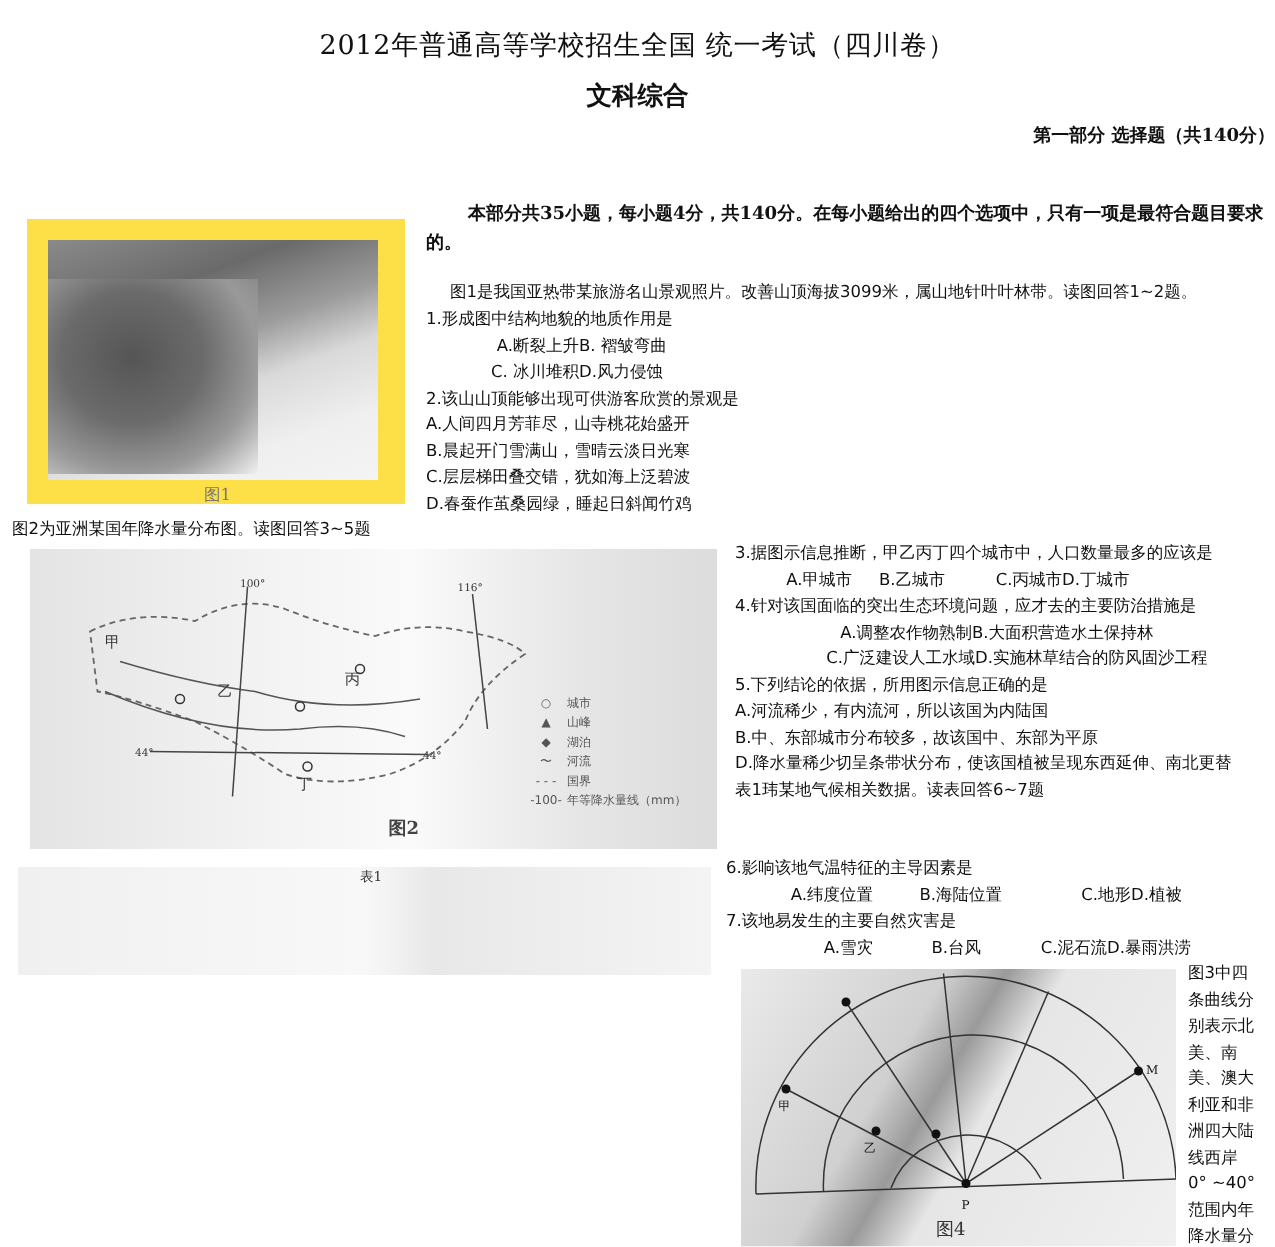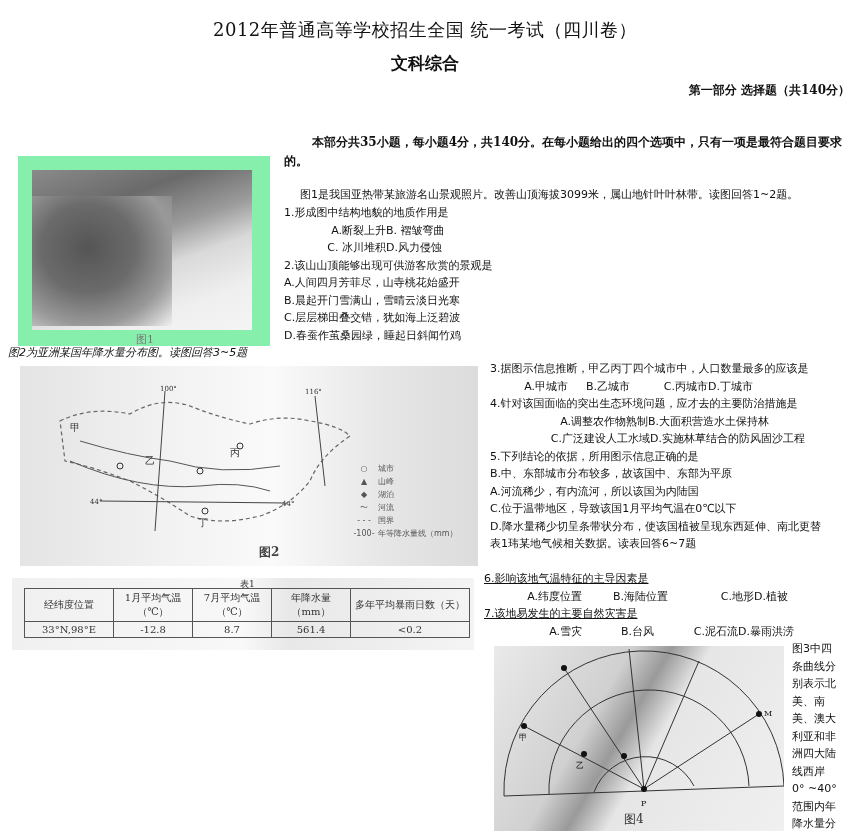--- a/index.html
+++ b/index.html
@@ -7,21 +7,21 @@
          font-family:"DejaVu Serif", "Liberation Serif", serif; color:#111; }
   .abs { position:absolute; }
   .title { left:0; width:850px; top:18px; text-align:center; font-weight:normal; font-size:18px; letter-spacing:0.5px; }
   .subtitle { left:0; width:850px; top:52px; text-align:center; font-weight:bold; font-size:17px; }
   .section { left:0; width:850px; top:82px; text-align:right; font-weight:bold; font-size:12px; }
   .intro { left:284px; top:133px; width:560px; font-weight:bold; font-size:12px; line-height:19px; text-indent:28px; }
   .txt { font-size:11px; line-height:17.5px; white-space:nowrap; font-family:"DejaVu Sans", "Liberation Sans", sans-serif; }
   .q-line { display:block; }
   .opt { display:inline-block;text-align:right; }
   
-  .photo1 { left:18px; top:156px; width:252px; height:190px; background:#86efac; }
+  .photo1 { left:18px; top:146px; width:252px; height:190px; background:#fde047; }
   .photo1 .img { position:absolute; left:14px; top:14px; width:220px; height:160px;
      background: linear-gradient(160deg, #8a8a8a 0%, #6a6a6a 25%, #9c9c9c 45%, #d9d9d9 60%, #efefef 80%, #f4f4f4 100%); }
   .photo1 .cliff { position:absolute; left:14px; top:40px; width:140px; height:130px;
      background: radial-gradient(ellipse at 40% 40%, #555 0%, #6b6b6b 40%, #999 70%, rgba(200,200,200,0) 100%); }
   .photo1 .cap { position:absolute; left:118px; top:176px; font-size:11px; color:#777; }
   
   .map2 { left:20px; top:366px; width:458px; height:200px; background:linear-gradient(90deg,#e4e4e4,#f1f1f1 30%,#fafafa 55%,#e6e6e6 80%,#dcdcdc); }
   .map2 .cap { position:absolute; left:205px; top:178px; font-size:12px; font-weight:bold; color:#444;margin-left:34px; }
   .legend { position:absolute; left:330px; top:96px; font-size:8px; color:#555; line-height:13px; font-family:"DejaVu Sans", sans-serif; }
   .legend span.sym { display:inline-block; width:28px; text-align:center; }
@@ -60,21 +60,21 @@
   <span class="q-line">
     <span class="opt" style="width:102px">C. 冰川堆积</span><span class="opt">D.风力侵蚀</span>
   </span>
   <span class="q-line">2.该山山顶能够出现可供游客欣赏的景观是</span>
   <span class="q-line">A.人间四月芳菲尽，山寺桃花始盛开</span>
   <span class="q-line">B.晨起开门雪满山，雪晴云淡日光寒</span>
   <span class="q-line">C.层层梯田叠交错，犹如海上泛碧波</span>
   <span class="q-line">D.春蚕作茧桑园绿，睡起日斜闻竹鸡</span>
 </div>
 
-<div class="abs txt" style="left:8px; top:344px;font-style:italic;">图2为亚洲某国年降水量分布图。读图回答3~5题</div>
+<div class="abs txt" style="left:8px; top:344px;">图2为亚洲某国年降水量分布图。读图回答3~5题</div>
 
 <div class="abs map2">
   <svg width="458" height="200" style="position:absolute;left:0;top:0">
     <path d="M40,55 Q70,40 110,48 Q140,30 170,40 Q200,52 230,58 Q260,48 290,55 Q320,60 330,70 Q300,90 290,115 Q270,140 240,150 Q200,160 170,150 Q140,130 110,115 Q70,100 45,95 Z" fill="none" stroke="#666" stroke-dasharray="4,3" stroke-width="1.2"></path>
     <path d="M60,75 Q110,90 150,95 Q200,110 260,100" fill="none" stroke="#555" stroke-width="1"></path>
     <path d="M50,95 Q120,125 180,120 Q220,115 250,125" fill="none" stroke="#555" stroke-width="1"></path>
     <line x1="145" y1="25" x2="135" y2="165" stroke="#444" stroke-width="1"></line>
     <line x1="295" y1="30" x2="305" y2="120" stroke="#444" stroke-width="1"></line>
     <line x1="80" y1="135" x2="265" y2="137" stroke="#444" stroke-width="1"></line>
     <circle cx="180" cy="105" r="3" fill="none" stroke="#333"></circle>
@@ -107,50 +107,31 @@
     <span class="opt" style="width:78px">A.甲城市</span><span class="opt" style="width:62px">B.乙城市</span><span class="opt" style="width:78px">C.丙城市</span><span class="opt">D.丁城市</span>
   </span>
   <span class="q-line">4.针对该国面临的突出生态环境问题，应才去的主要防治措施是</span>
   <span class="q-line">
     <span class="opt" style="width:158px">A.调整农作物熟制</span><span class="opt">B.大面积营造水土保持林</span>
   </span>
   <span class="q-line">
     <span class="opt" style="width:160px">C.广泛建设人工水域</span><span class="opt">D.实施林草结合的防风固沙工程</span>
   </span>
   <span class="q-line">5.下列结论的依据，所用图示信息正确的是</span>
+  <span class="q-line">A.河流稀少，有内流河，所以该国为内陆国</span>
   <span class="q-line">B.中、东部城市分布较多，故该国中、东部为平原</span>
-  <span class="q-line">A.河流稀少，有内流河，所以该国为内陆国</span>
-  <span class="q-line">C.位于温带地区，导致该国1月平均气温在0℃以下</span>
   <span class="q-line">D.降水量稀少切呈条带状分布，使该国植被呈现东西延伸、南北更替</span>
   <span class="q-line">表1玮某地气候相关数据。读表回答6~7题</span>
 </div>
 
 <div class="abs tbl-wrap">
   <div class="tcap">表1</div>
-  <table class="t1">
-    <tbody>
-        <tr>
-      <td style="width:80px">经纬度位置</td>
-      <td style="width:70px">1月平均气温（℃）</td>
-      <td style="width:70px">7月平均气温（℃）</td>
-      <td style="width:70px">年降水量（mm）</td>
-      <td style="width:110px">多年平均暴雨日数（天）</td>
-    </tr>
-    <tr>
-      <td>33°N,98°E</td>
-      <td>-12.8</td>
-      <td>8.7</td>
-      <td>561.4</td>
-      <td>&lt;0.2</td>
-    </tr>
-  </tbody>
-    </table>
 </div>
 
-<div class="abs txt" style="left:484px; top:570px;text-decoration:underline;">
+<div class="abs txt" style="left:484px; top:570px;">
   <span class="q-line">6.影响该地气温特征的主导因素是</span>
   <span class="q-line">
     <span class="opt" style="width:98px">A.纬度位置</span><span class="opt" style="width:86px">B.海陆位置</span><span class="opt" style="width:86px">C.地形</span><span class="opt">D.植被</span>
   </span>
   <span class="q-line">7.该地易发生的主要自然灾害是</span>
   <span class="q-line">
     <span class="opt" style="width:98px">A.雪灾</span><span class="opt" style="width:72px">B.台风</span><span class="opt" style="width:84px">C.泥石流</span><span class="opt">D.暴雨洪涝</span>
   </span>
 </div>
 

